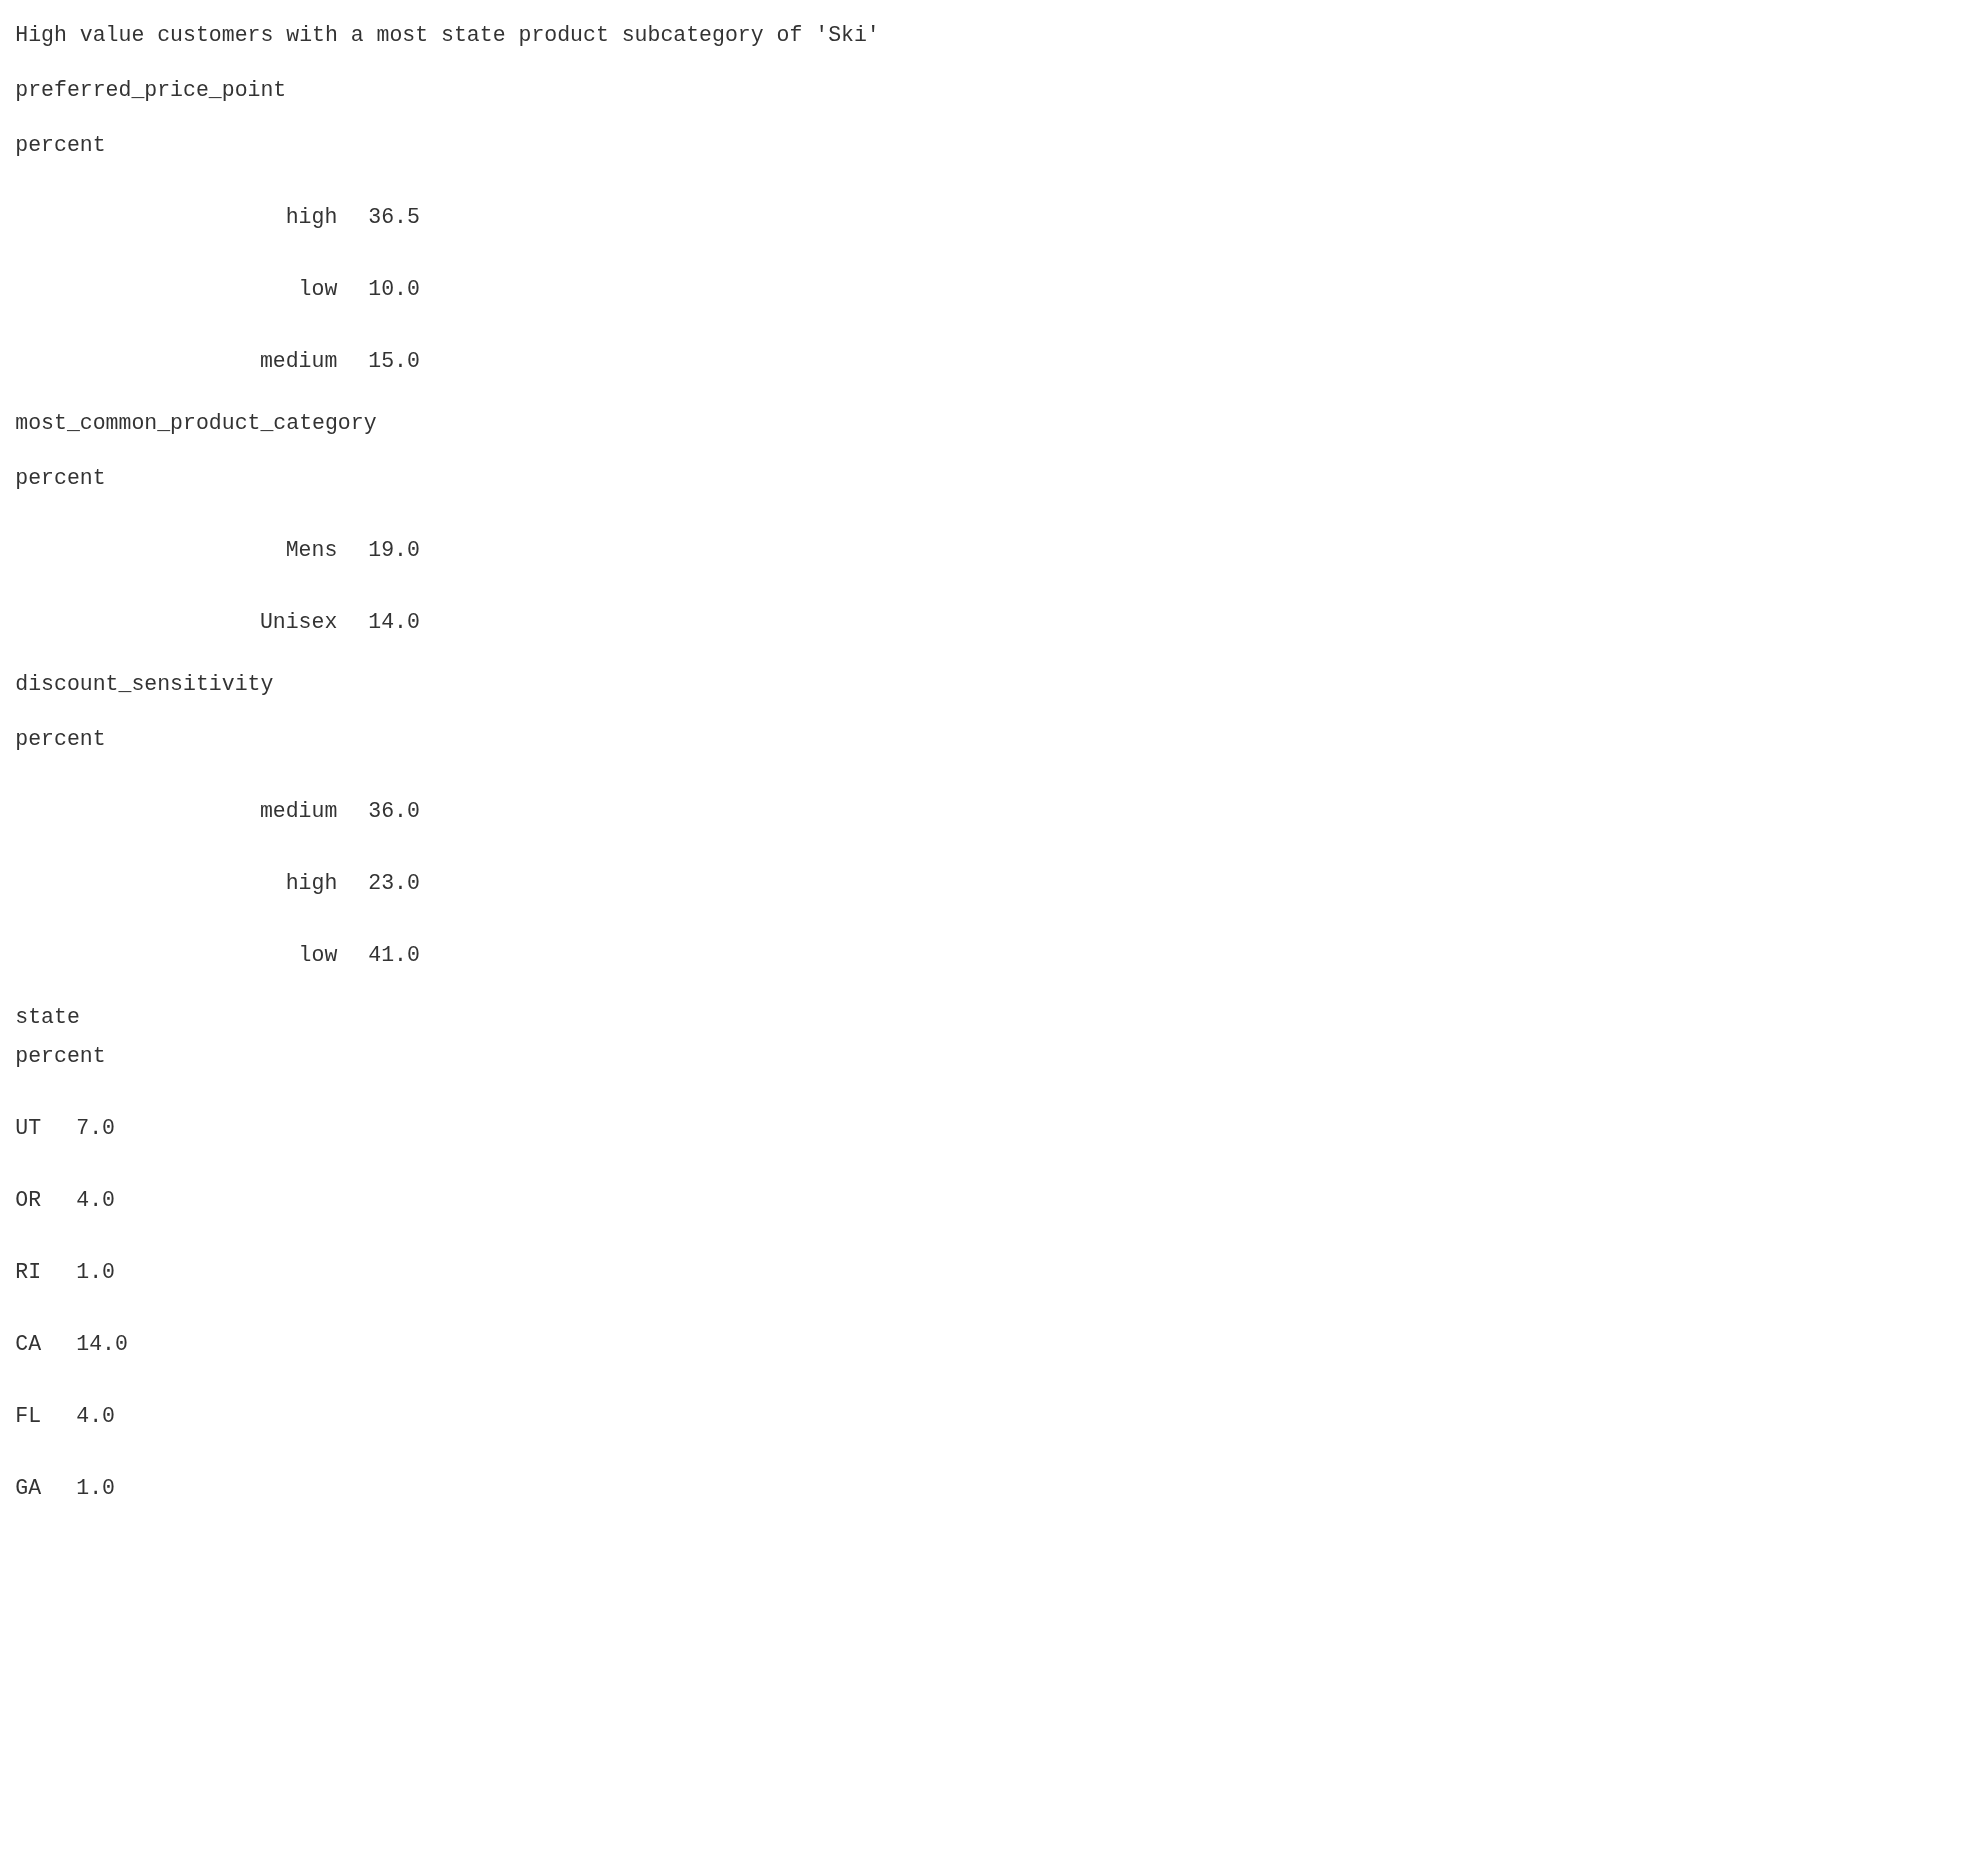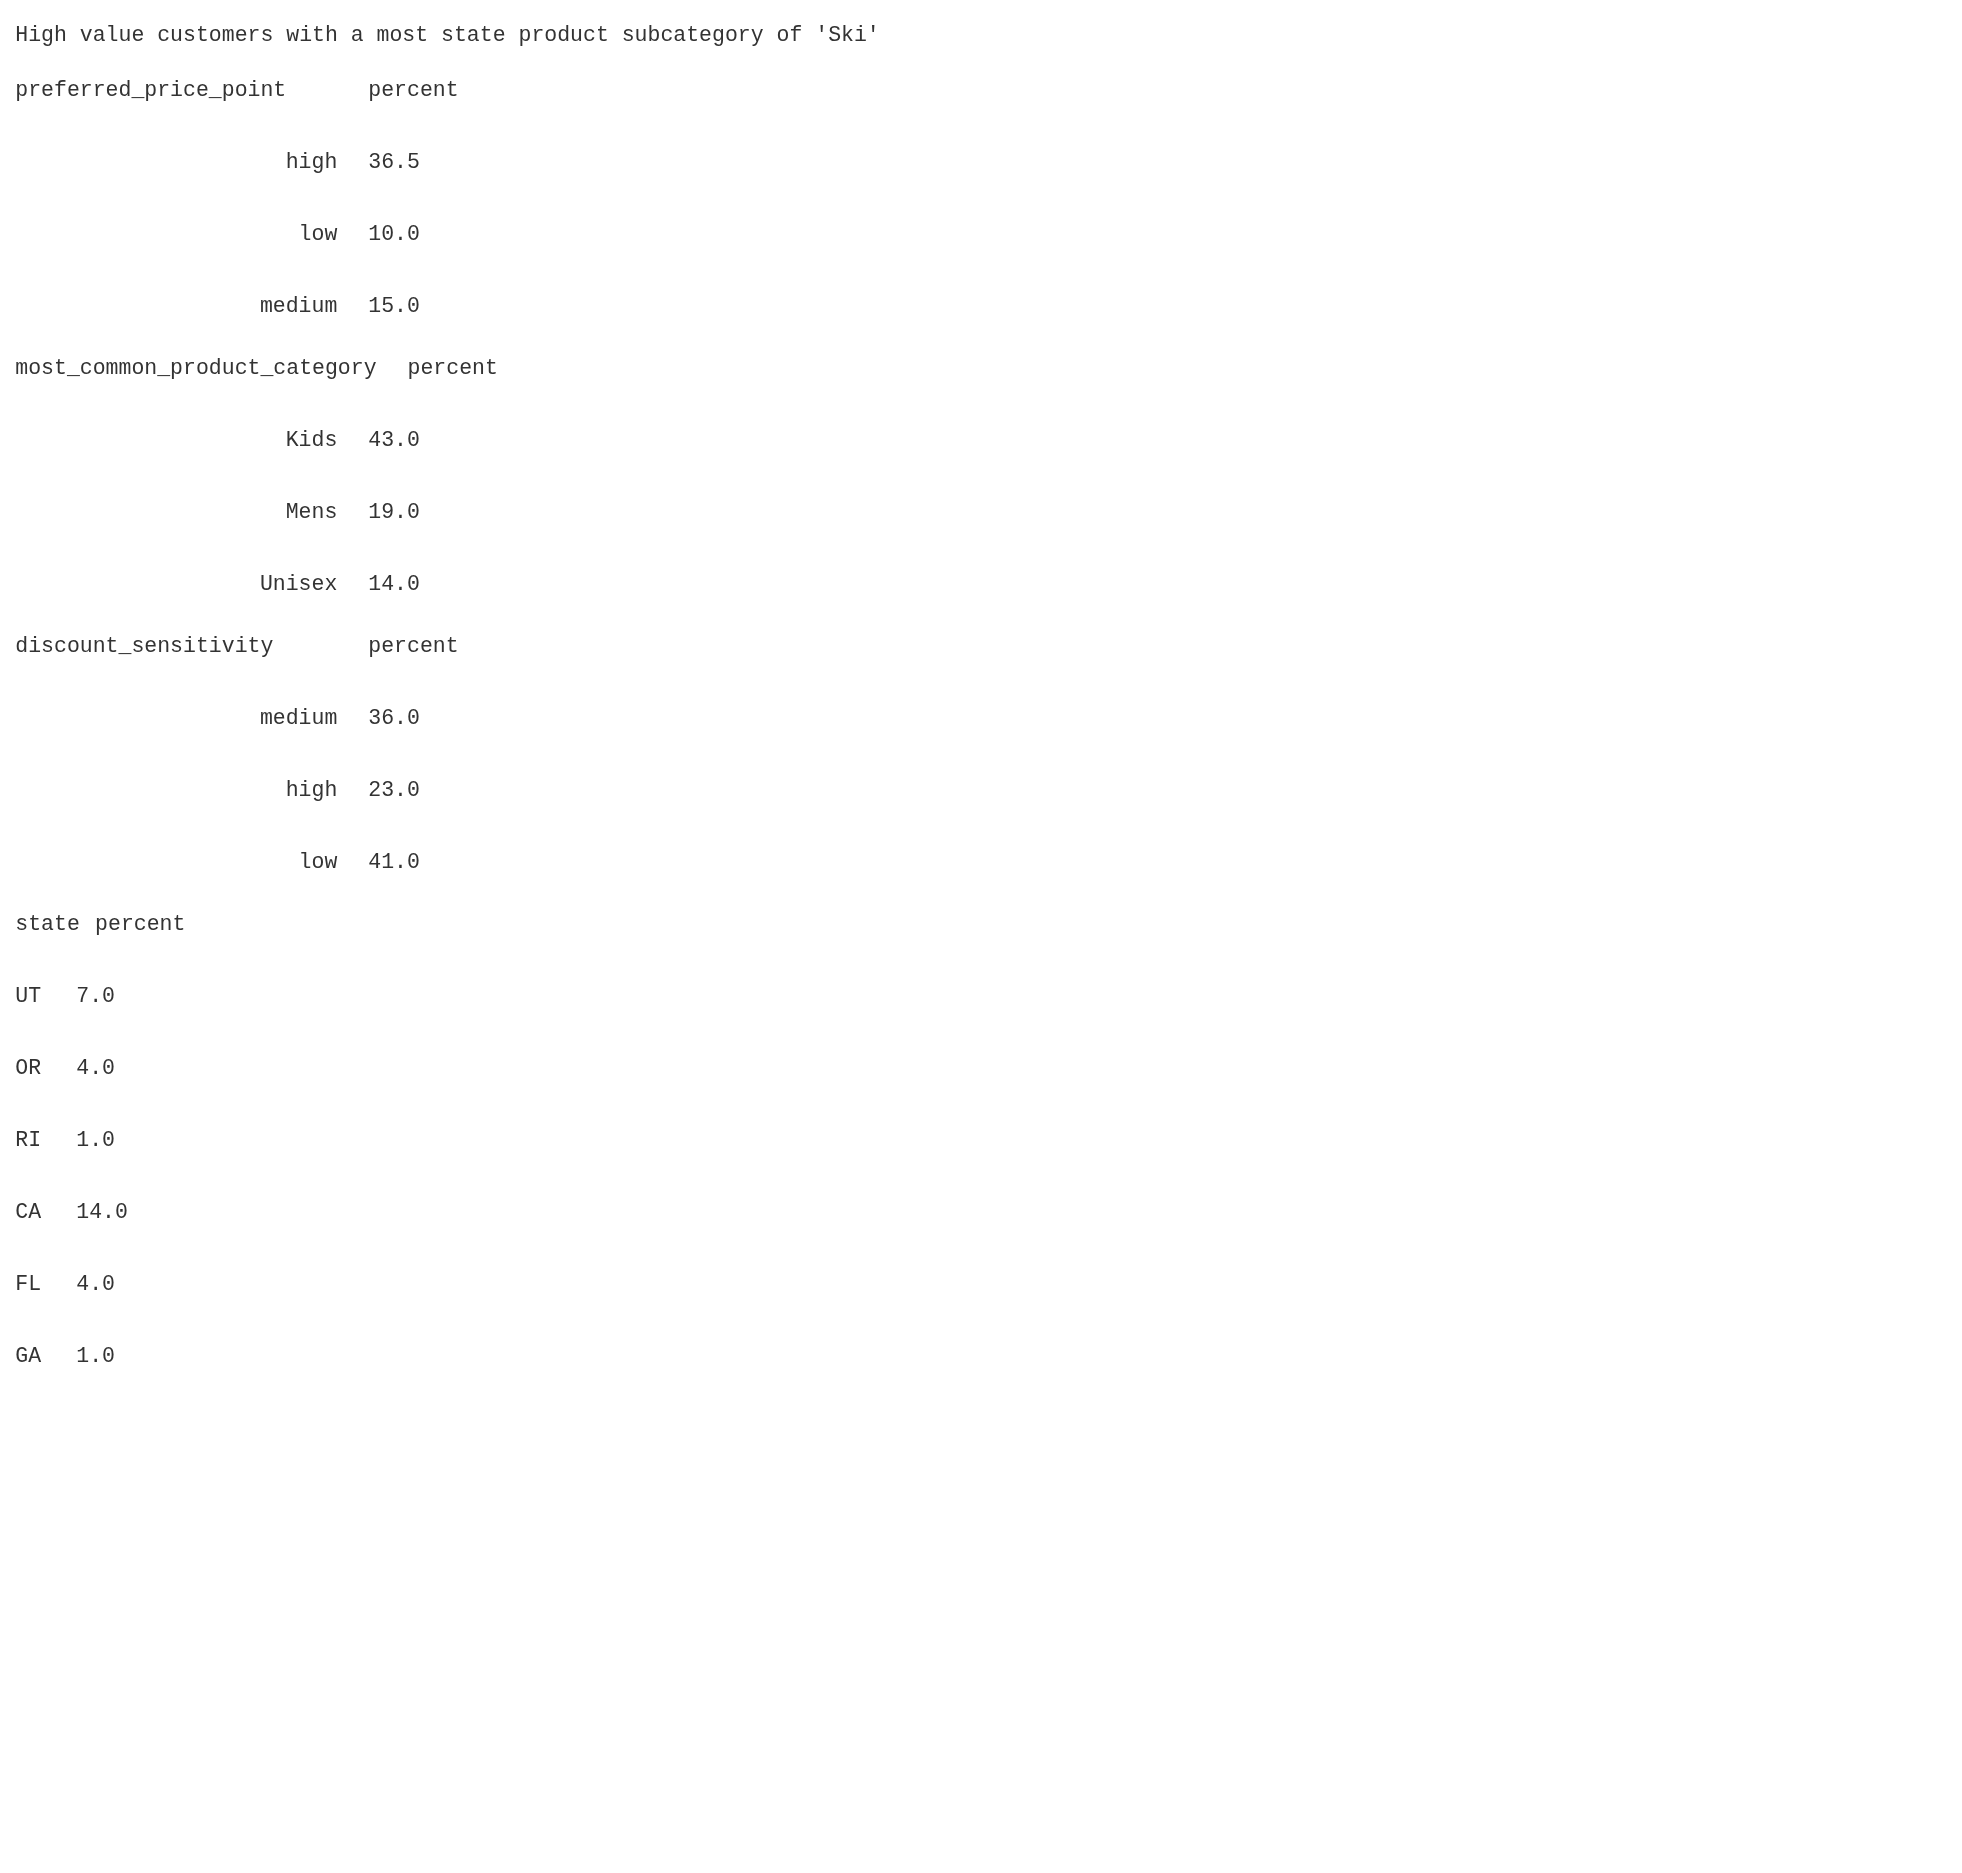--- a/index.html
+++ b/index.html
@@ -22,20 +22,21 @@
     }
 
     .section {
       margin-bottom: 38px;
     }
 
     .section-header {
       display: flex;
       gap: 31px;
       margin-bottom: 6.1px;
+      flex-direction: column;
     }
 
     .col-label {
       min-width: 322px;
     }
 
     .col-percent-header {
       
     }
 
@@ -96,24 +97,20 @@
         <span class="cell-label">medium</span>
         <span class="cell-value">15.0</span>
       </div>
     </div>
     <div class="section">
       <div class="section-header">
         <span class="col-label">most_common_product_category</span>
         <span class="col-percent-header">percent</span>
       </div>
       <div class="data-row">
-        <span class="cell-label">Kids</span>
-        <span class="cell-value">43.0</span>
-      </div>
-      <div class="data-row">
         <span class="cell-label">Mens</span>
         <span class="cell-value">19.0</span>
       </div>
       <div class="data-row">
         <span class="cell-label">Unisex</span>
         <span class="cell-value">14.0</span>
       </div>
     </div>
     <div class="section">
       <div class="section-header">

